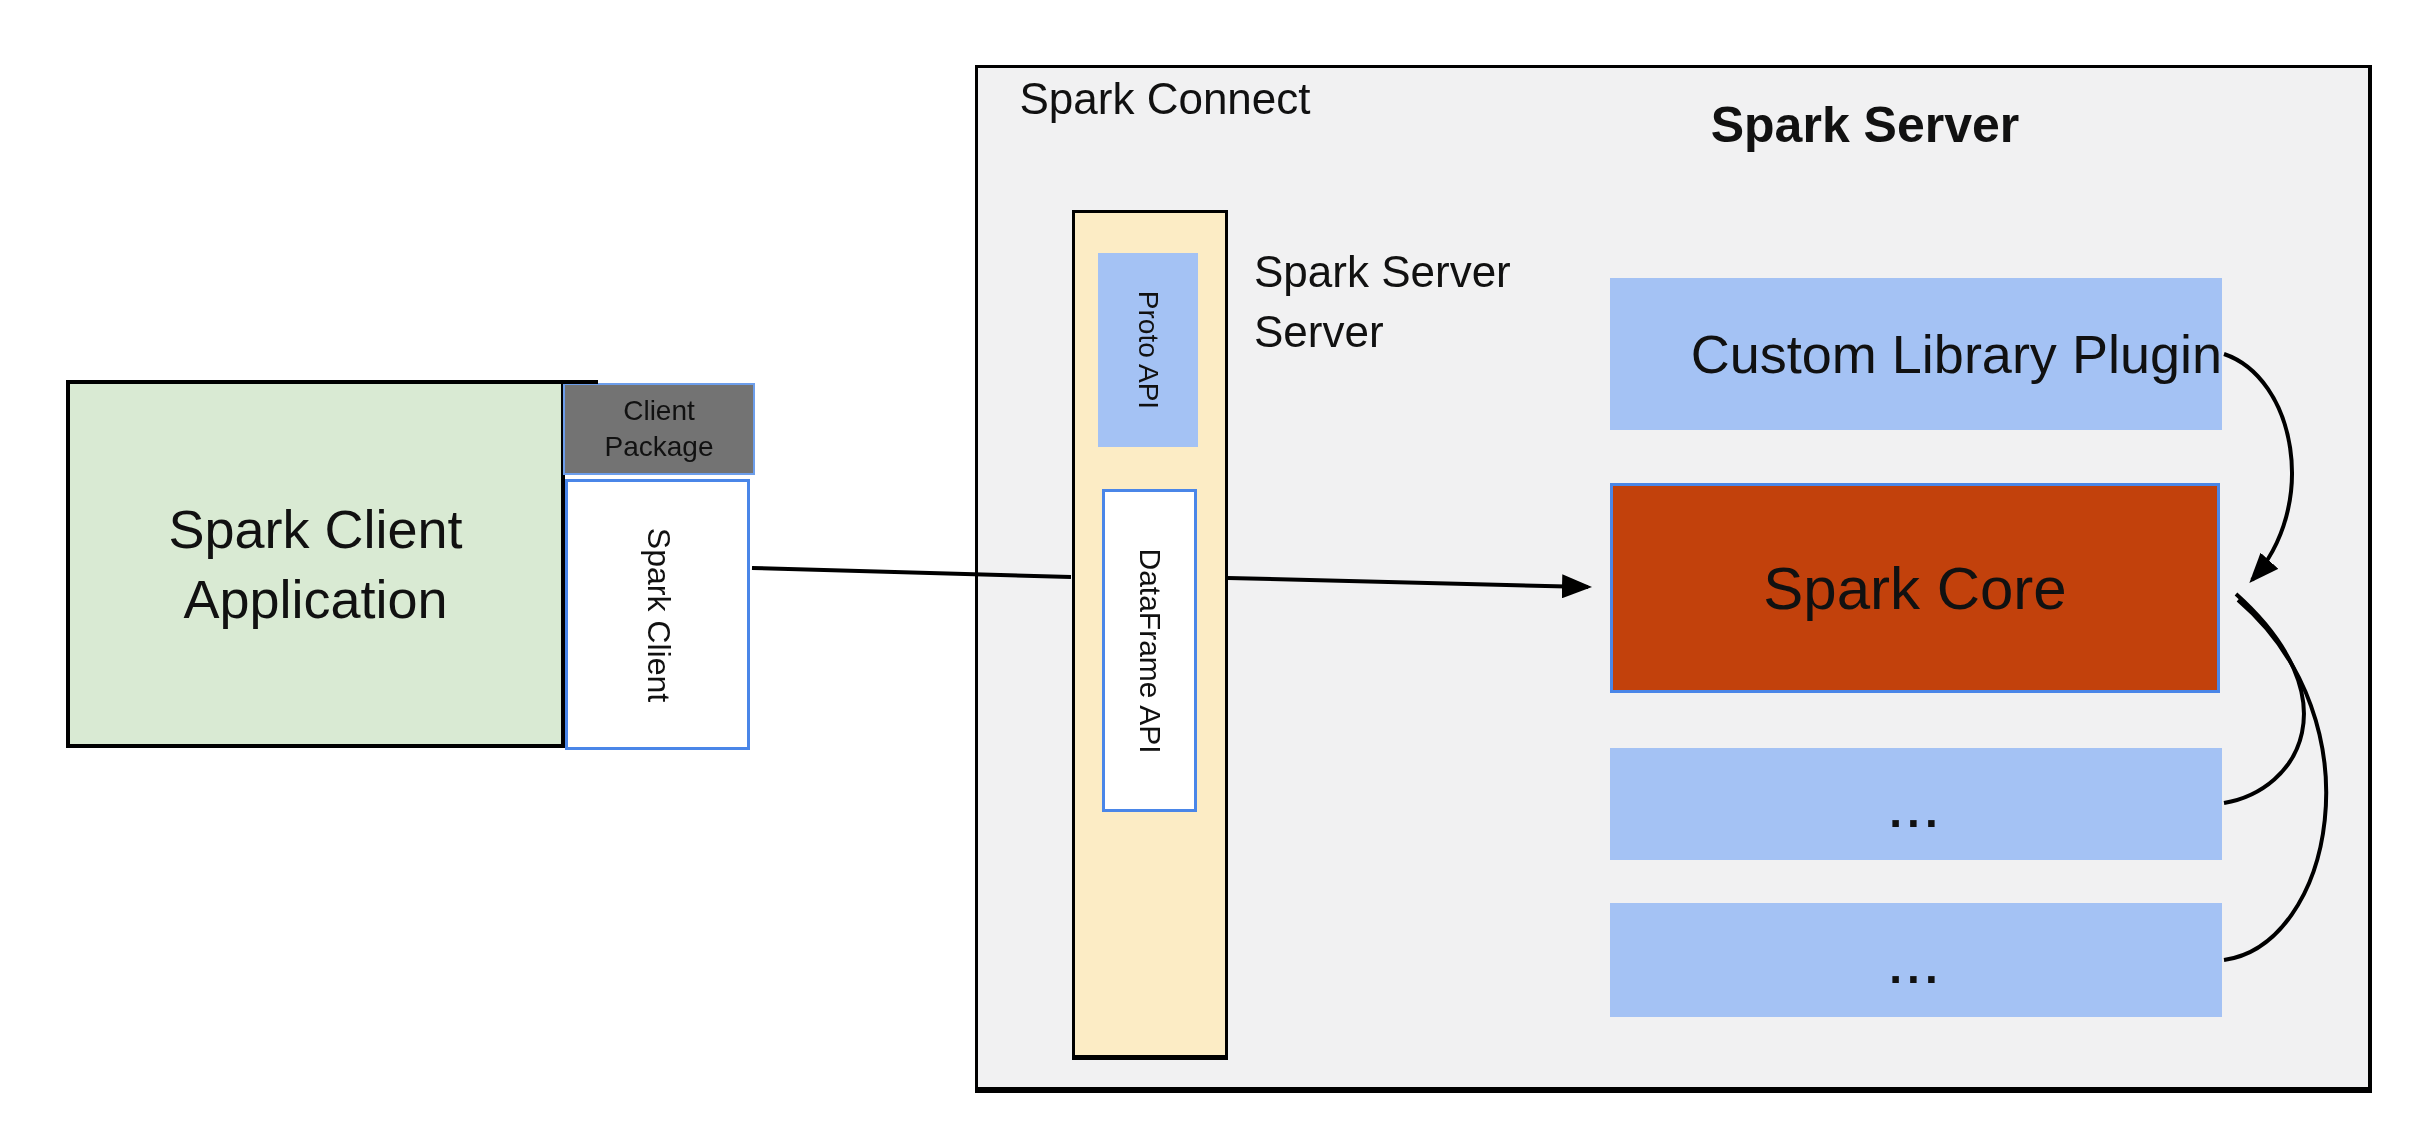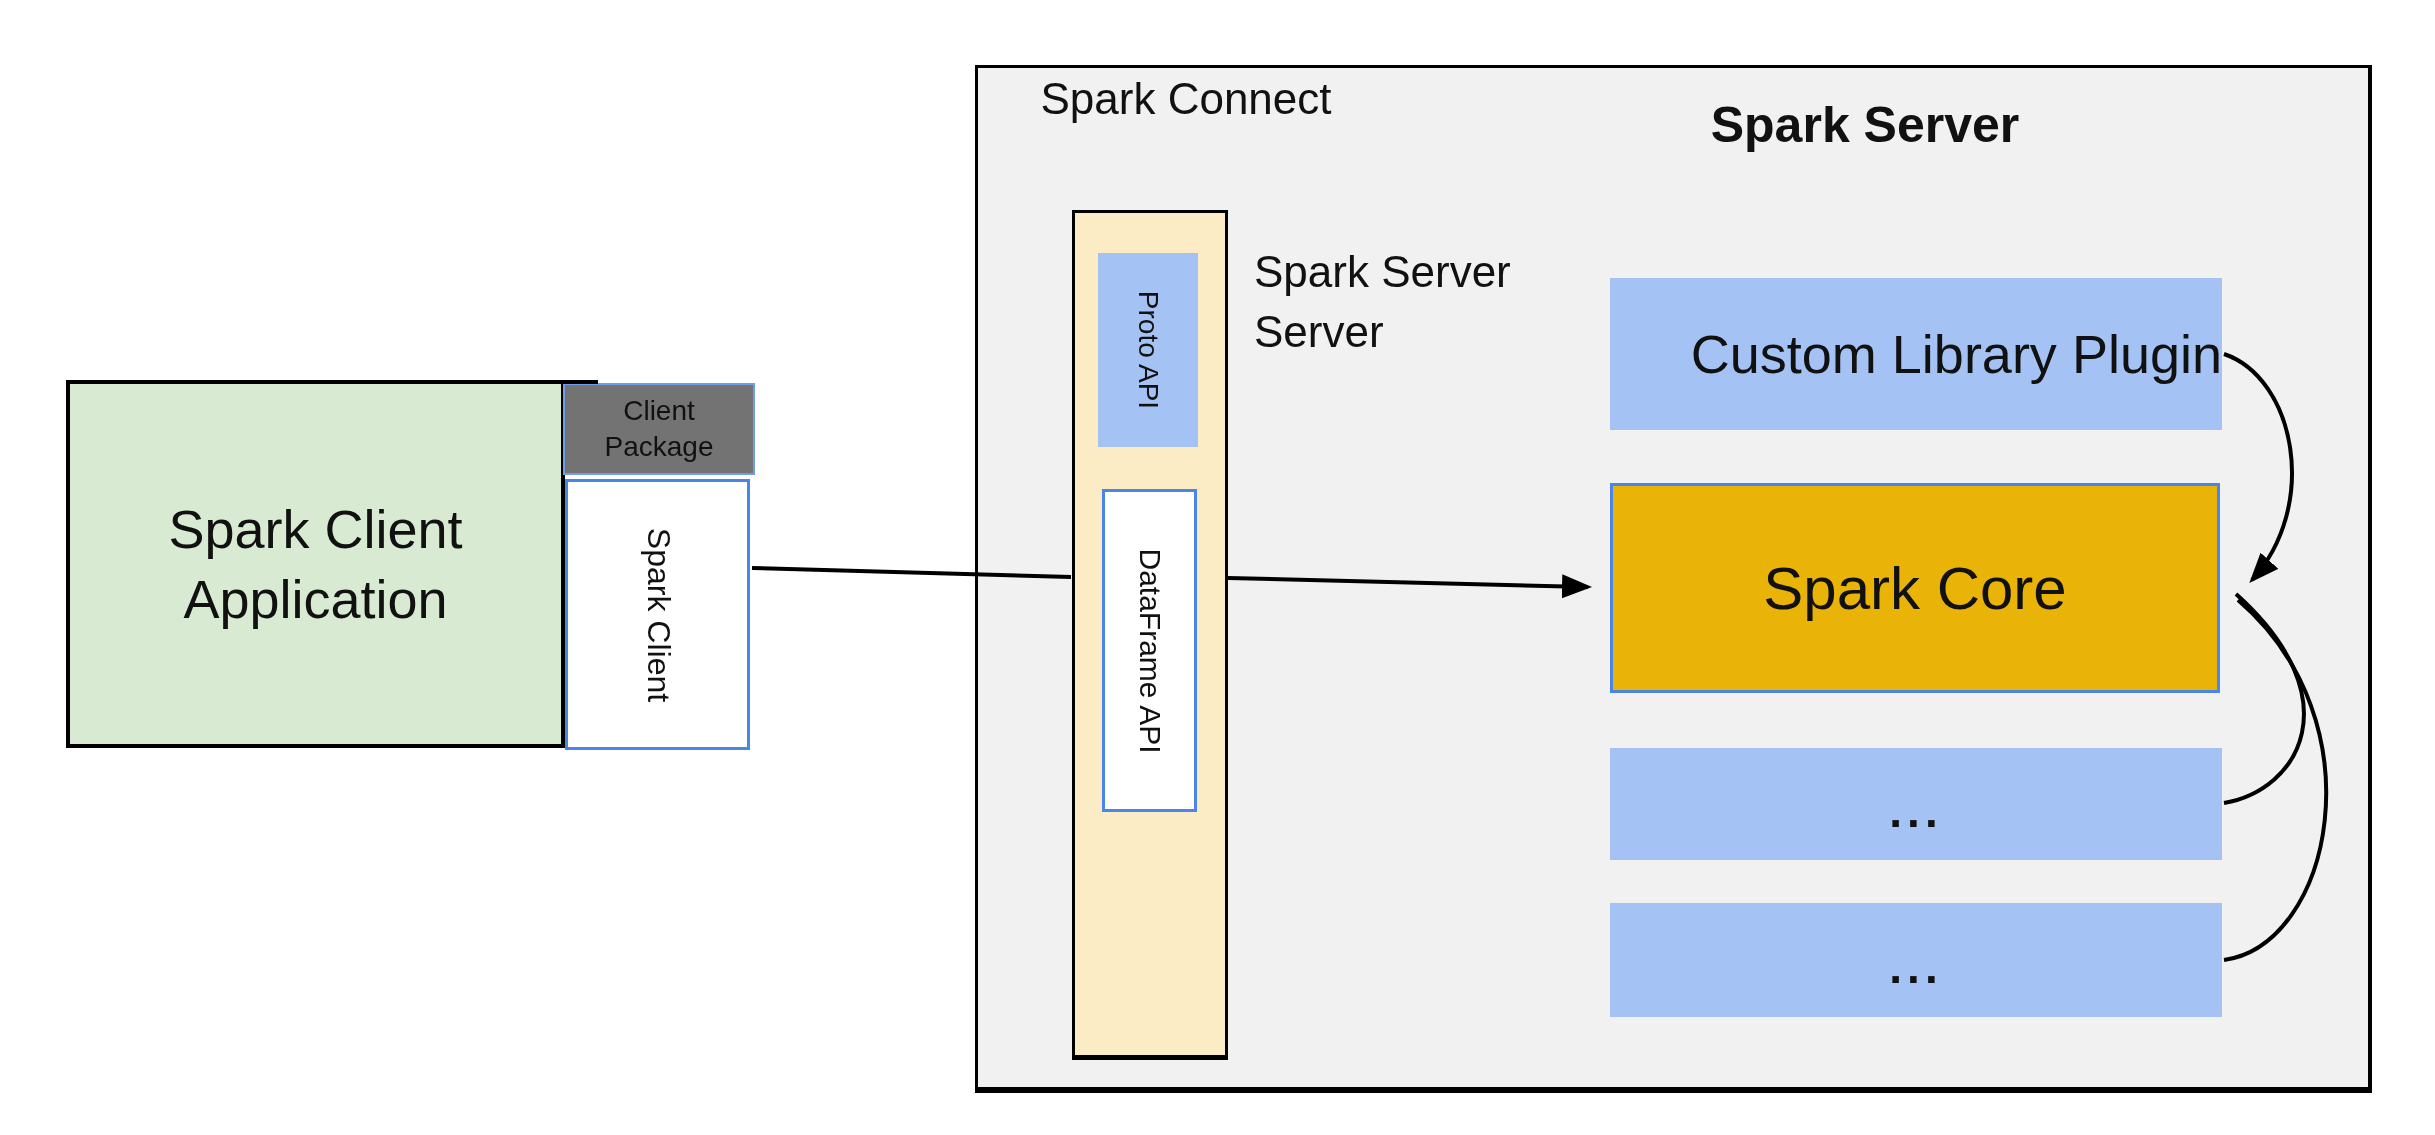--- a/index.html
+++ b/index.html
@@ -37,21 +37,21 @@
   }
 
   
   .gray-panel {
     left: 975px; top: 65px; width: 1397px; height: 1028px;
     background: #f1f1f2;
     border: 3px solid #000; border-bottom-width: 6px; border-right-width: 4px;
     z-index: 1;
   }
   .connect-api-label {
-    left: 1006px; top: 68px; width: 360px;
+    left: 985px; top: 68px; width: 360px;
     text-align: center; font-size: 44px; line-height: 62px; z-index: 3;
   }
   .server-title {
     left: 1600px; top: 96px; width: 530px;
     text-align: center; font-size: 50px; font-weight: 700; z-index: 3;
   }
   .yellow-col {
     left: 1072px; top: 210px; width: 156px; height: 850px;
     background: #fcecc5; border: 3px solid #000; border-bottom-width: 5px; z-index: 3;
   }
@@ -70,21 +70,21 @@
 
   
   .plugin-box {
     left: 1610px; top: 278px; width: 612px; height: 152px;
     background: #a4c2f4;
     display: flex; align-items: center; justify-content: flex-end;
     font-size: 54px; z-index: 3;
   }
   .spark-core {
     left: 1610px; top: 483px; width: 610px; height: 210px;
-    background: #eab308; border: 3px solid #4a86e8;
+    background: #c2410c; border: 3px solid #4a86e8;
     display: flex; align-items: center; justify-content: center;
     font-size: 60px; z-index: 3;
   }
   .dots-box {
     left: 1610px; width: 612px; height: 112px;
     background: #a4c2f4;
     display: flex; align-items: center; justify-content: center;
     font-size: 46px; font-weight: 700; letter-spacing: 5px; padding-top: 14px;
     z-index: 3;
   }

